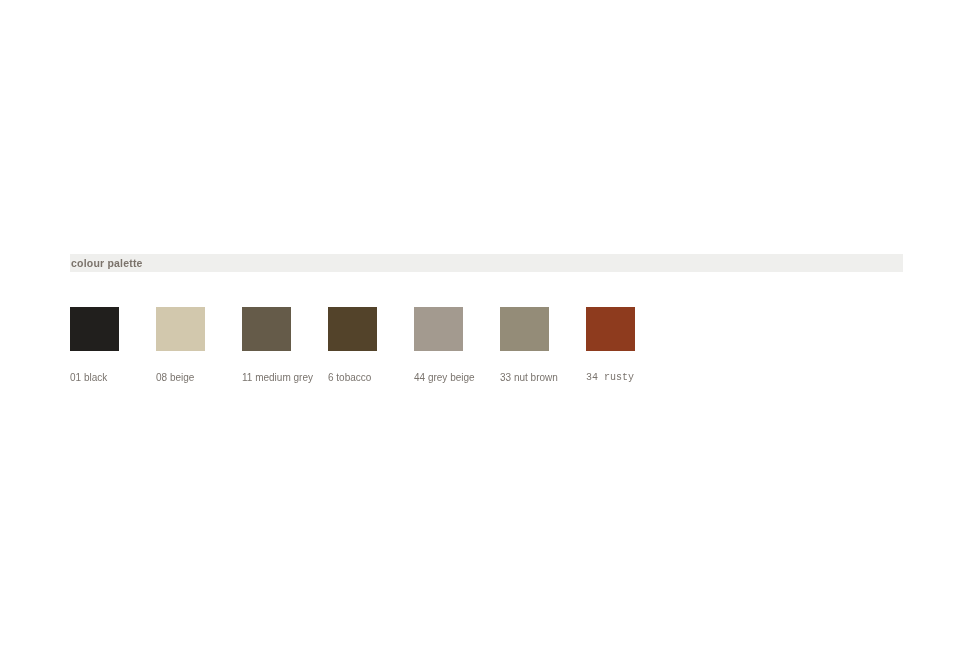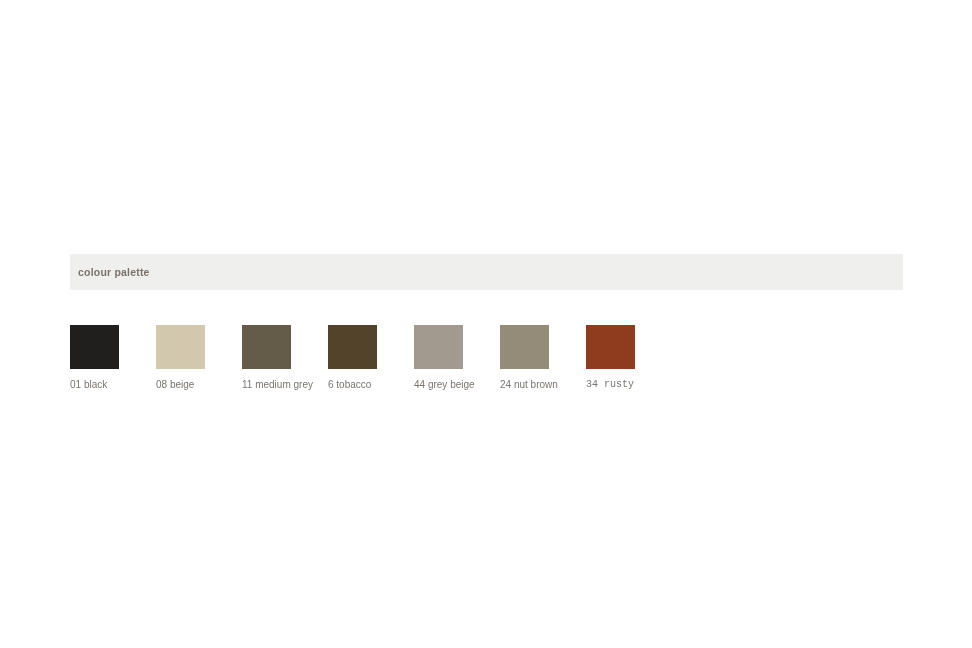--- a/index.html
+++ b/index.html
@@ -15,25 +15,25 @@
   }
 
   #palette-section {
     position: absolute;
     left: 70px;
     top: 254px;
     width: 833px;
   }
 
   #palette-header {
-    height: 36px;
+    height: 18px;
     background: #efefed;
     display: flex;
     align-items: center;
-    padding-left: 8px;
+    padding-left: 1px;
     box-sizing: border-box;
   }
 
   #palette-header-title {
     font-size: 10.5px;
     font-weight: bold;
     color: #7b736b;
     letter-spacing: 0.2px;
     line-height: 1;
   }
@@ -56,21 +56,21 @@
     margin-right: 0;
     font-family: Liberation Mono, monospace;
   }
 
   .swatch-chip {
     width: 49px;
     height: 44px;
   }
 
   .swatch-label {
-    margin-top: 10px;
+    margin-top: 21px;
     font-size: 10px;
     color: #7a746e;
     white-space: nowrap;
     line-height: 1.1;
   }
 </style>
 </head>
 <body>
 
 <div id="palette-section">
@@ -95,21 +95,21 @@
       <div class="swatch-item">
         <div class="swatch-chip" style="background: rgb(83, 67, 42);"></div>
         <div class="swatch-label">6 tobacco</div>
       </div>
       <div class="swatch-item">
         <div class="swatch-chip" style="background: rgb(163, 154, 143);"></div>
         <div class="swatch-label">44 grey beige</div>
       </div>
       <div class="swatch-item">
         <div class="swatch-chip" style="background: rgb(148, 140, 120);"></div>
-        <div class="swatch-label">24 nut brown</div>
+        <div class="swatch-label">33 nut brown</div>
       </div>
       <div class="swatch-item">
         <div class="swatch-chip" style="background: rgb(142, 59, 30);"></div>
         <div class="swatch-label">34 rusty</div>
       </div>
     </div>
 
 </div>
 
 </body></html>

